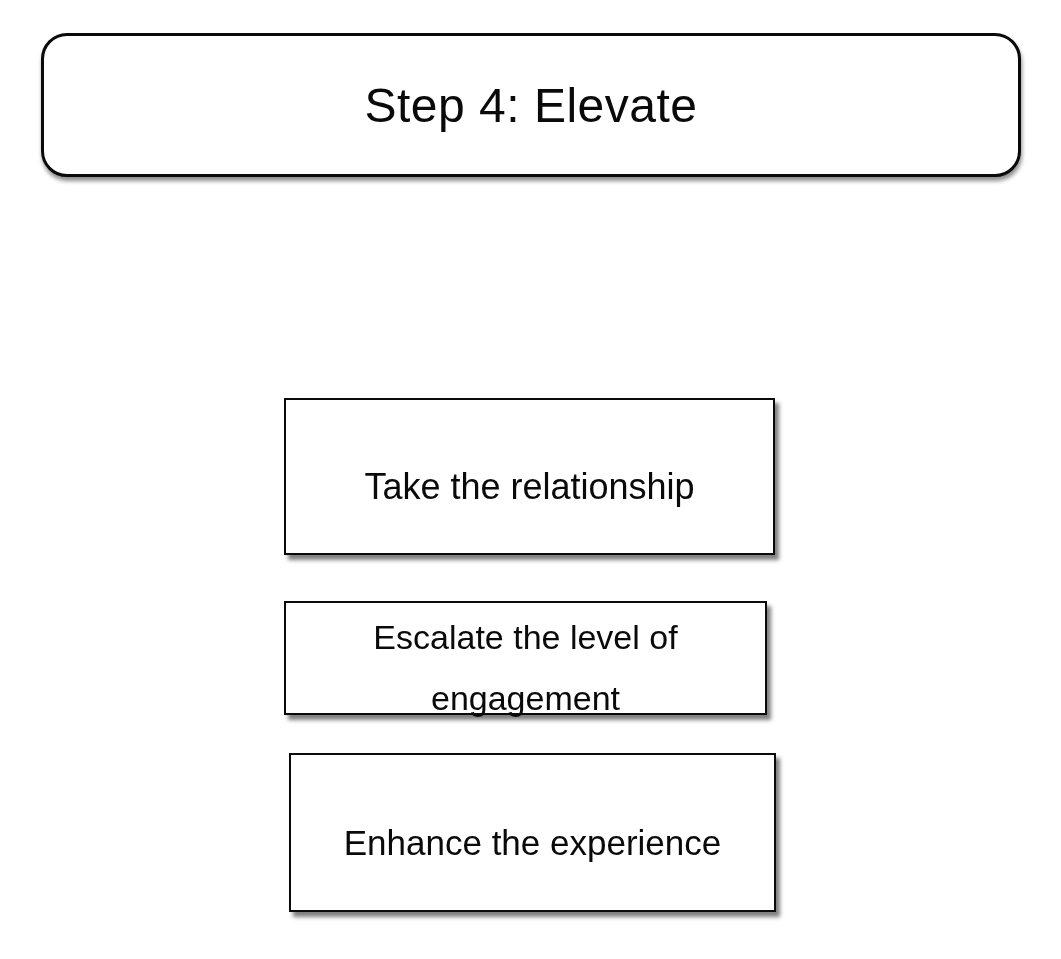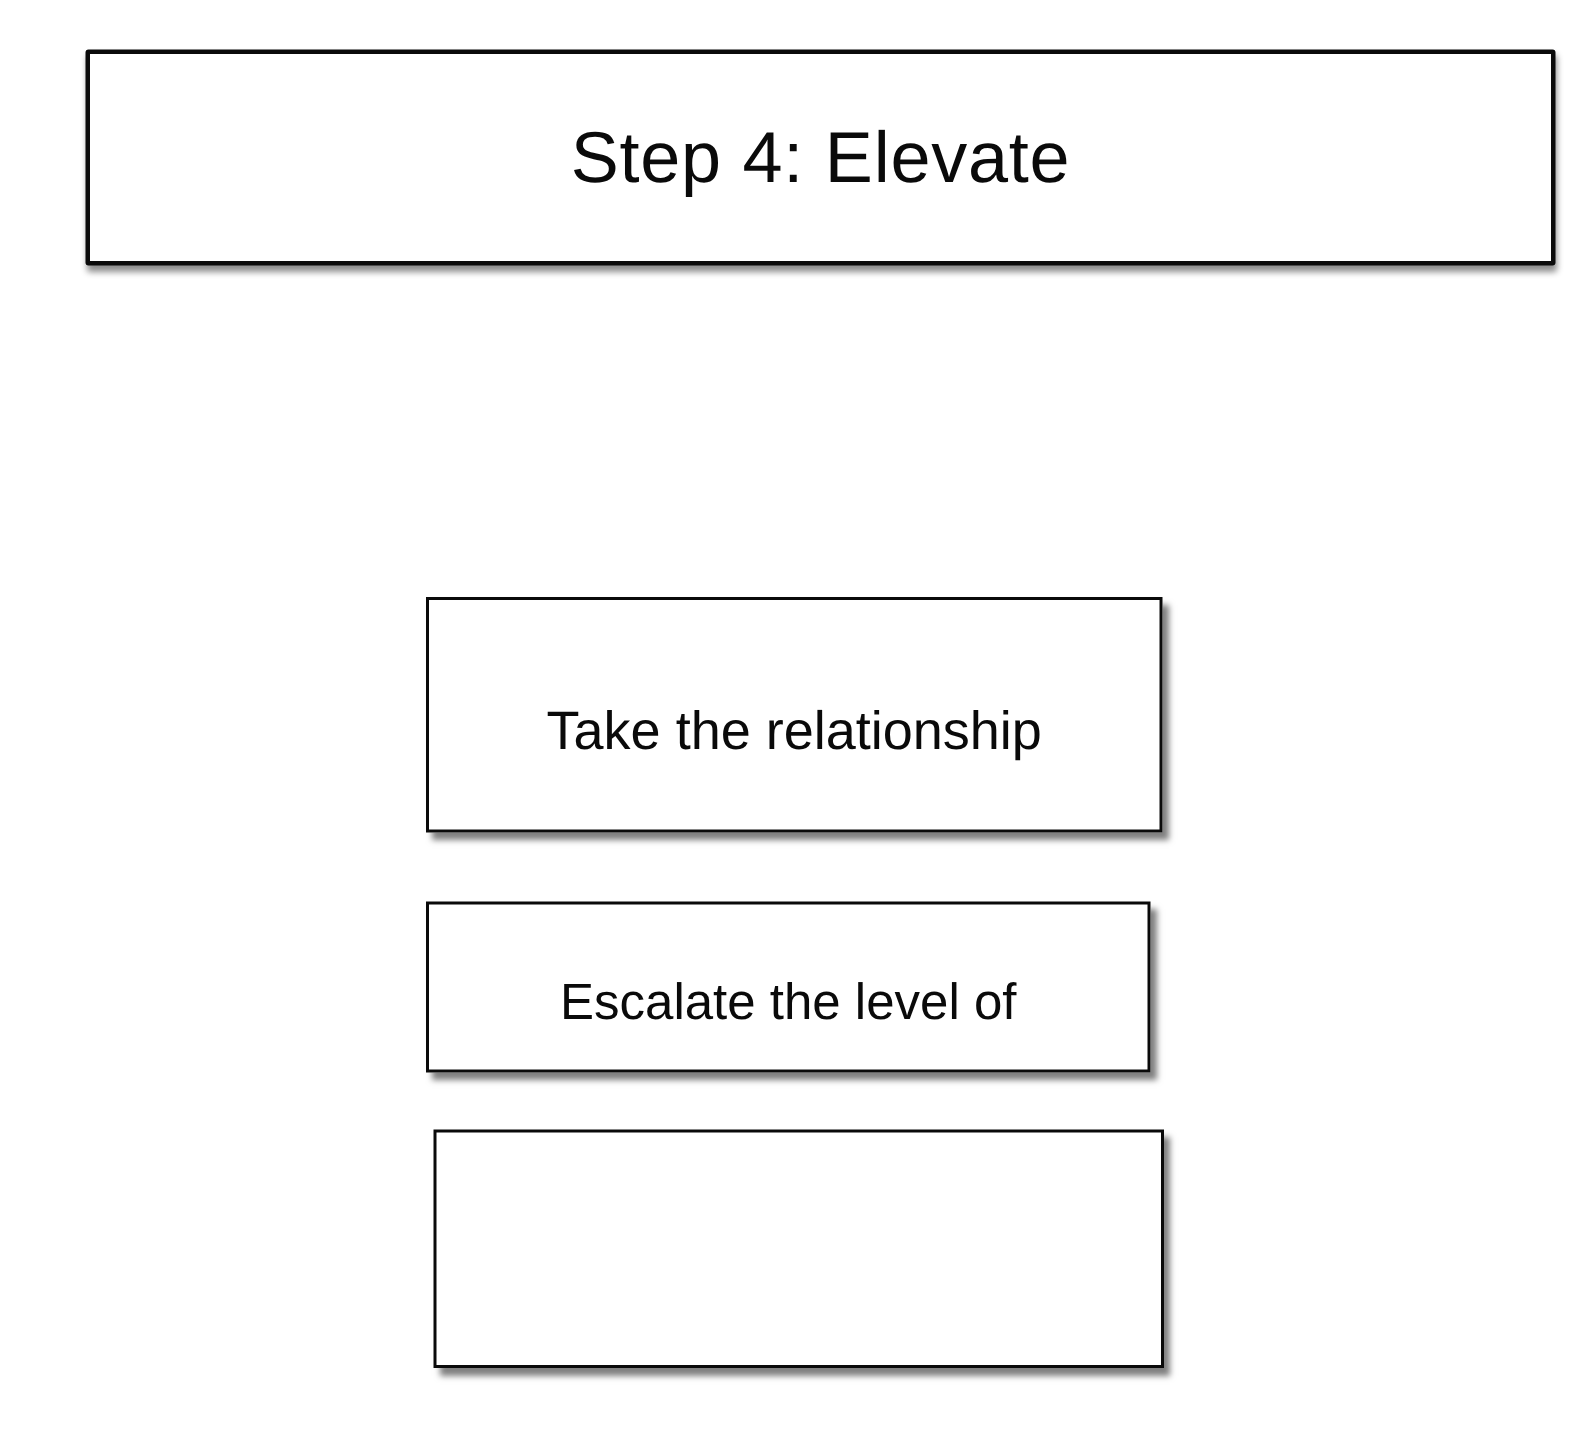--- a/index.html
+++ b/index.html
@@ -16,26 +16,25 @@
     overflow: hidden;
   }
   .title-box {
     position: absolute;
     left: 41px;
     top: 33px;
     width: 974px;
     height: 138px;
     background: #ffffff;
     border: 3px solid #0a0a0a;
-    border-radius: 2px;
+    border-radius: 26px;
     box-shadow: 1px 4px 4px rgba(0,0,0,0.45);
     display: flex;
     align-items: center;
     justify-content: center;
-    margin-left: 16px;
   }
   .title-text {
     font-size: 48px;
     color: #0a0a0a;
     letter-spacing: 0.5px;
     text-align: center;
   }
   .step-box {
     position: absolute;
     background: #ffffff;
@@ -85,18 +84,20 @@
   <div class="title-box">
     <span class="title-text">Step 4: Elevate</span>
   </div>
 
   <div class="step-box" id="box-1">
     <span class="line">Take the relationship</span>
   </div>
 
   <div class="step-box" id="box-2">
     <span class="line">Escalate the level of</span>
+    <span class="line">engagement</span>
   </div>
 
   <div class="step-box" id="box-3">
+    <span class="line">Enhance the experience</span>
   </div>
 
 </div>
 
 </body></html>

